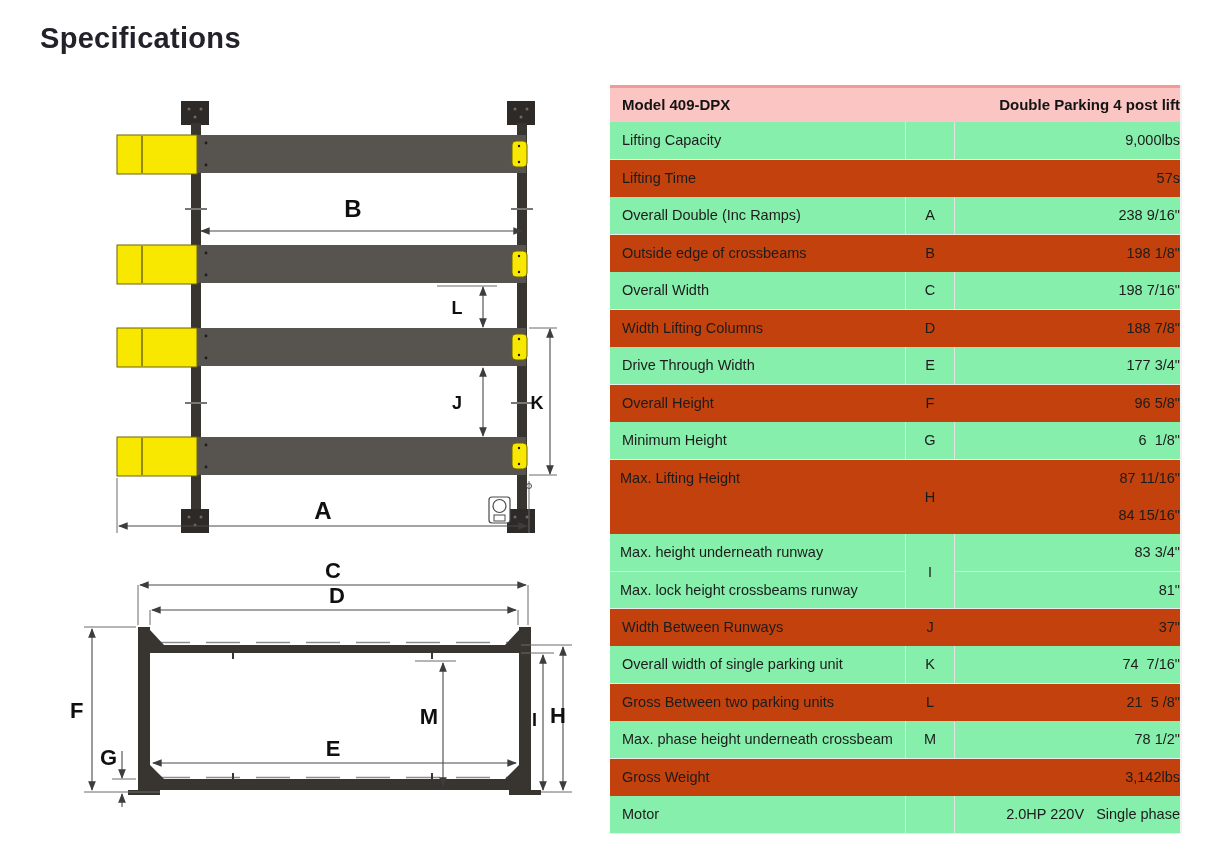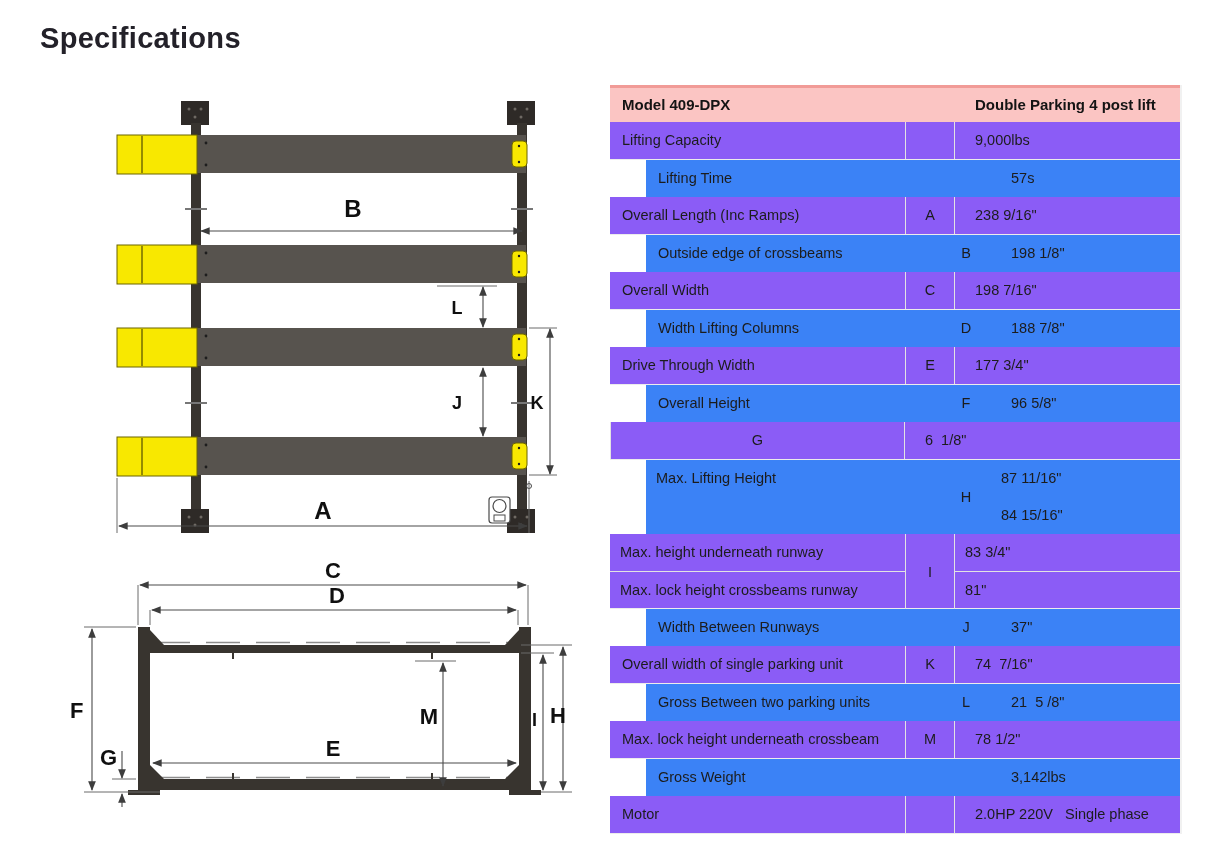--- a/index.html
+++ b/index.html
@@ -28,25 +28,25 @@
     border-right:2px solid #f1f1f1;
   }
   .t-header{
     display:grid;grid-template-columns:295px 50px 225px;
     background:#fbc5c3;border-top:3px solid #f19b97;
     height:34px;line-height:34px;font-weight:700;font-size:15px;color:#141414;
   }
   .row{display:grid;grid-template-columns:295px 50px 225px;}
   .row.single{height:37px;line-height:37px;}
   .row.double{height:74px;}
-  .row.pink{background:#3b82f6;margin-left:36px;}
-  .row.white{background:#8b5cf6;border-bottom:1px solid #ececec;}
+  .row.pink{background:#c2410c;}
+  .row.white{background:#86efac;border-bottom:1px solid #ececec;}
   .c-label{padding-left:12px;white-space:pre;overflow:hidden;}
   .c-letter{text-align:center;}
-  .c-value{padding-left:20px;white-space:pre;}
+  .c-value{padding-left:20px;white-space:pre;text-align:right;}
   .row.white .c-letter{border-left:1px solid #e3e3e3;border-right:1px solid #e3e3e3;}
   .row.double .c-letter{display:flex;align-items:center;justify-content:center;}
   .stack{display:flex;flex-direction:column;}
   .stack .half{height:37px;line-height:37px;padding-left:10px;}
   .row.double.white .stack .half:first-child{border-bottom:1px solid #e3e3e3;}
 </style>
 </head>
 <body>
 
 <div class="page-title">Specifications</div>
@@ -258,21 +258,21 @@
     <div class="c-label">Lifting Capacity</div>
     <div class="c-letter"></div>
     <div class="c-value">9,000lbs</div>
   </div>
   <div class="row single pink">
     <div class="c-label">Lifting Time</div>
     <div class="c-letter"></div>
     <div class="c-value">57s</div>
   </div>
   <div class="row single white">
-    <div class="c-label">Overall Length (Inc Ramps)</div>
+    <div class="c-label">Overall Double (Inc Ramps)</div>
     <div class="c-letter">A</div>
     <div class="c-value">238 9/16"</div>
   </div>
   <div class="row single pink">
     <div class="c-label">Outside edge of crossbeams</div>
     <div class="c-letter">B</div>
     <div class="c-value">198 1/8"</div>
   </div>
   <div class="row single white">
     <div class="c-label">Overall Width</div>
@@ -288,20 +288,21 @@
     <div class="c-label">Drive Through Width</div>
     <div class="c-letter">E</div>
     <div class="c-value">177 3/4"</div>
   </div>
   <div class="row single pink">
     <div class="c-label">Overall Height</div>
     <div class="c-letter">F</div>
     <div class="c-value">96 5/8"</div>
   </div>
   <div class="row single white">
+    <div class="c-label">Minimum Height</div>
     <div class="c-letter">G</div>
     <div class="c-value">6  1/8"</div>
   </div>
 
   <div class="row double pink">
     <div class="stack">
       <div class="half c-label">Max. Lifting Height</div>
     </div>
     <div class="c-letter">H</div>
     <div class="stack">
@@ -331,21 +332,21 @@
     <div class="c-label">Overall width of single parking unit</div>
     <div class="c-letter">K</div>
     <div class="c-value">74  7/16"</div>
   </div>
   <div class="row single pink">
     <div class="c-label">Gross Between two parking units</div>
     <div class="c-letter">L</div>
     <div class="c-value">21  5 /8"</div>
   </div>
   <div class="row single white">
-    <div class="c-label">Max. lock height underneath crossbeam</div>
+    <div class="c-label">Max. phase height underneath crossbeam</div>
     <div class="c-letter">M</div>
     <div class="c-value">78 1/2"</div>
   </div>
   <div class="row single pink">
     <div class="c-label">Gross Weight</div>
     <div class="c-letter"></div>
     <div class="c-value">3,142lbs</div>
   </div>
   <div class="row single white">
     <div class="c-label">Motor</div>

